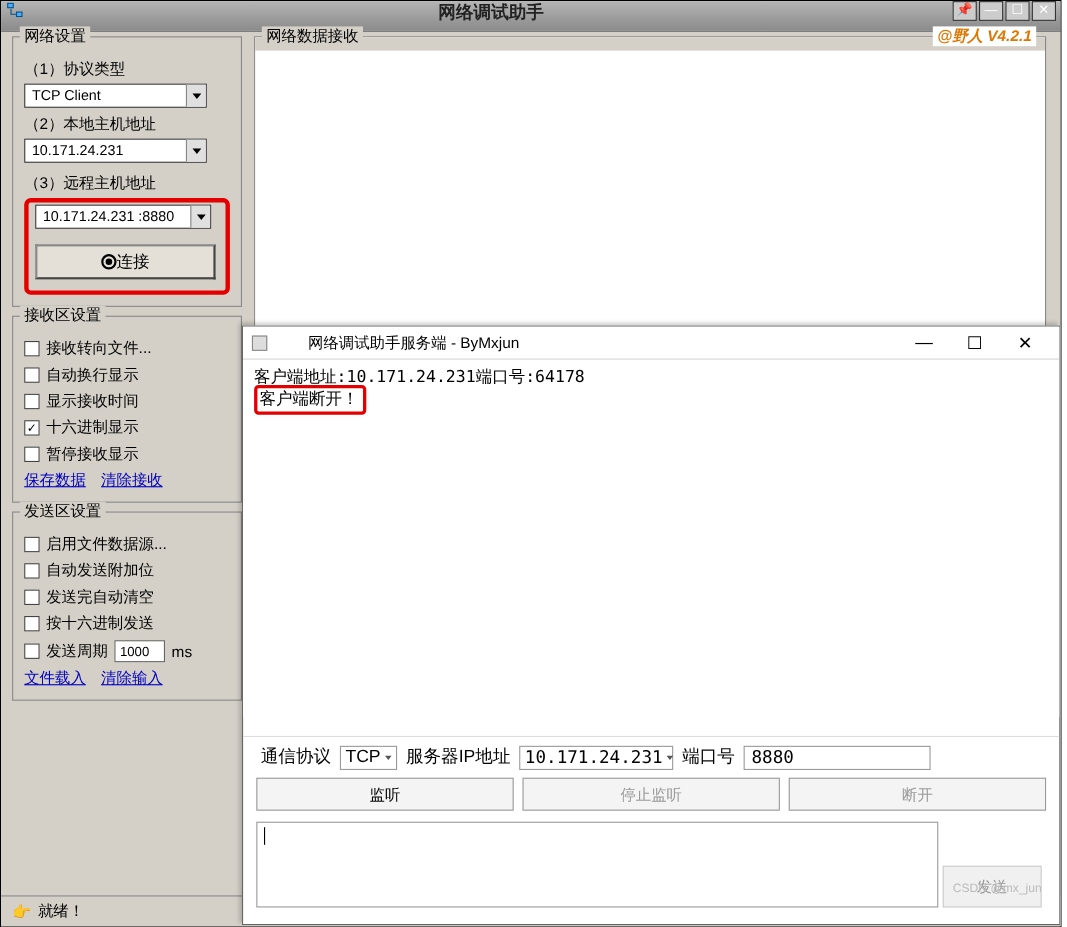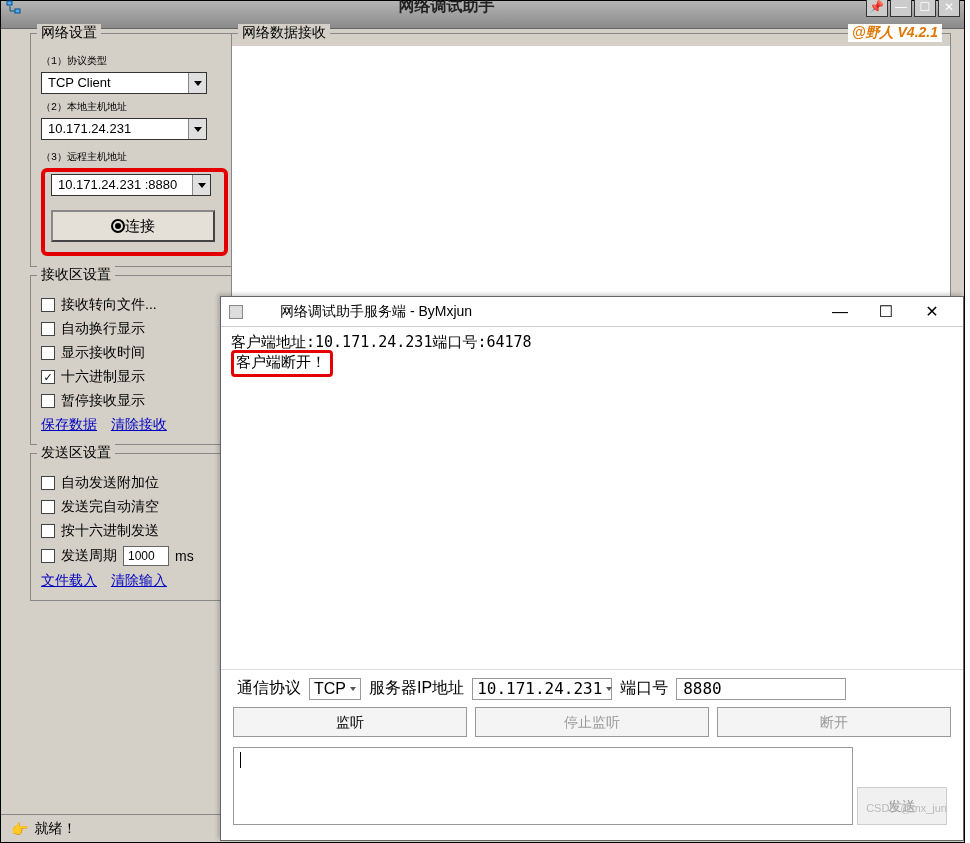--- a/index.html
+++ b/index.html
@@ -19,22 +19,22 @@
   top: 0; left: 0;
   width: 965px;
   height: 843px;
   border: 1px solid #000;
 }
 .titlebar {
   height: 28px;
   background: linear-gradient(to bottom, #b5b5b5, #8a8a8a);
   border-bottom: 1px solid #666;
   display: flex;
-  align-items: flex-end;
-  padding: 11px 4px;
+  align-items: flex-start;
+  padding: 0 4px;
   color: #fff;
   gap: 12px;
 }
 .titlebar-icon {
   width: 18px; height: 18px;
   margin-right: 4px;
   display: flex; align-items: center; justify-content: center;
 }
 .titlebar-title {
   flex: 1;
@@ -61,42 +61,40 @@
   width: 100%;
   height: calc(100% - 28px);
   background: #d4d0c8;
 }
 
 
 .left-panel {
   position: absolute;
   top: 4px; left: 10px;
   width: 209px;
-  margin-left: 19px;
 }
 .groupbox {
   border: 1px solid #888;
   margin-bottom: 8px;
   background: #d4d0c8;
   position: relative;
 }
 .groupbox-title {
   position: absolute;
   top: -10px; left: 6px;
   background: #d4d0c8;
   padding: 0 4px;
   font-size: 14px;
 }
 .groupbox-body {
   padding: 14px 10px 10px 10px;
 }
 .section-label {
   margin: 6px 0 4px 0;
-  font-size: 10px;
-  font-family: Liberation Mono, monospace;
+  font-size: 14px;
 }
 .combo {
   width: 166px;
   height: 22px;
   display: flex;
   border: 1px solid #333;
   background: #fff;
 }
 .combo-text {
   flex: 1;
@@ -471,20 +469,24 @@
           <div class="link-row">
             <span class="link">保存数据</span>
             <span class="link">清除接收</span>
           </div>
         </div>
       </div>
 
       <div class="groupbox">
         <div class="groupbox-title">发送区设置</div>
         <div class="groupbox-body">
+          <div class="check-row">
+              <span class="checkbox"></span>
+              <span>启用文件数据源...</span>
+            </div>
           <div class="check-row">
               <span class="checkbox"></span>
               <span>自动发送附加位</span>
             </div>
           <div class="check-row">
               <span class="checkbox"></span>
               <span>发送完自动清空</span>
             </div>
           <div class="check-row">
               <span class="checkbox"></span>

